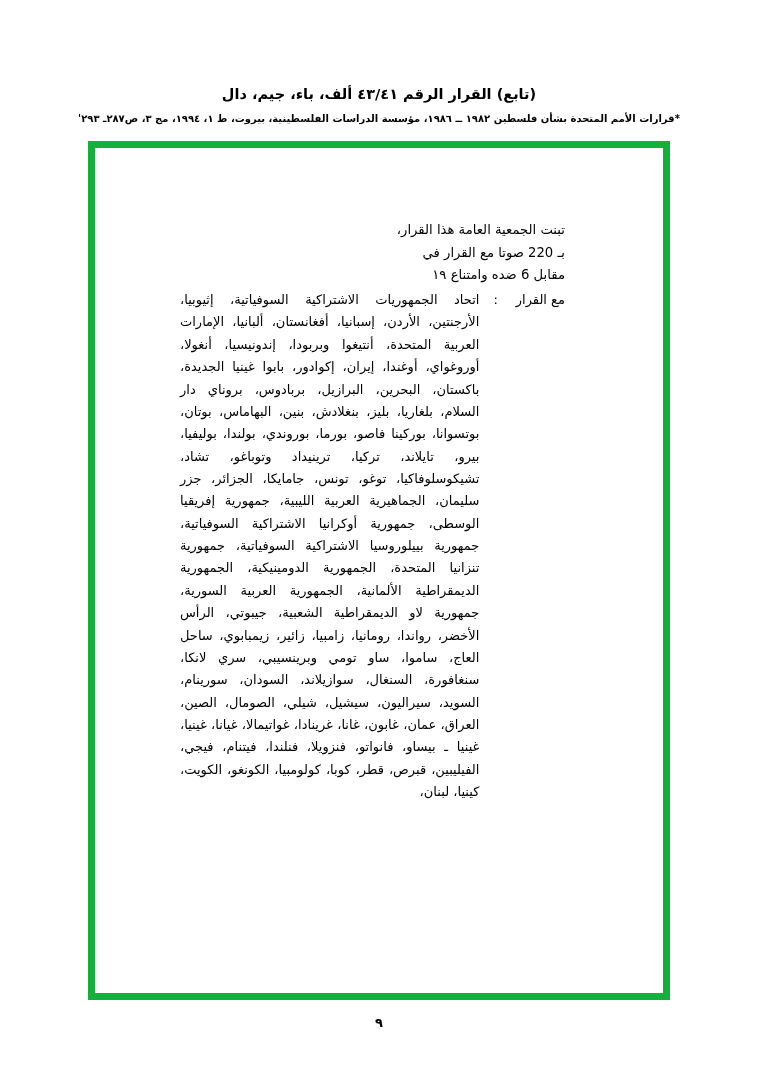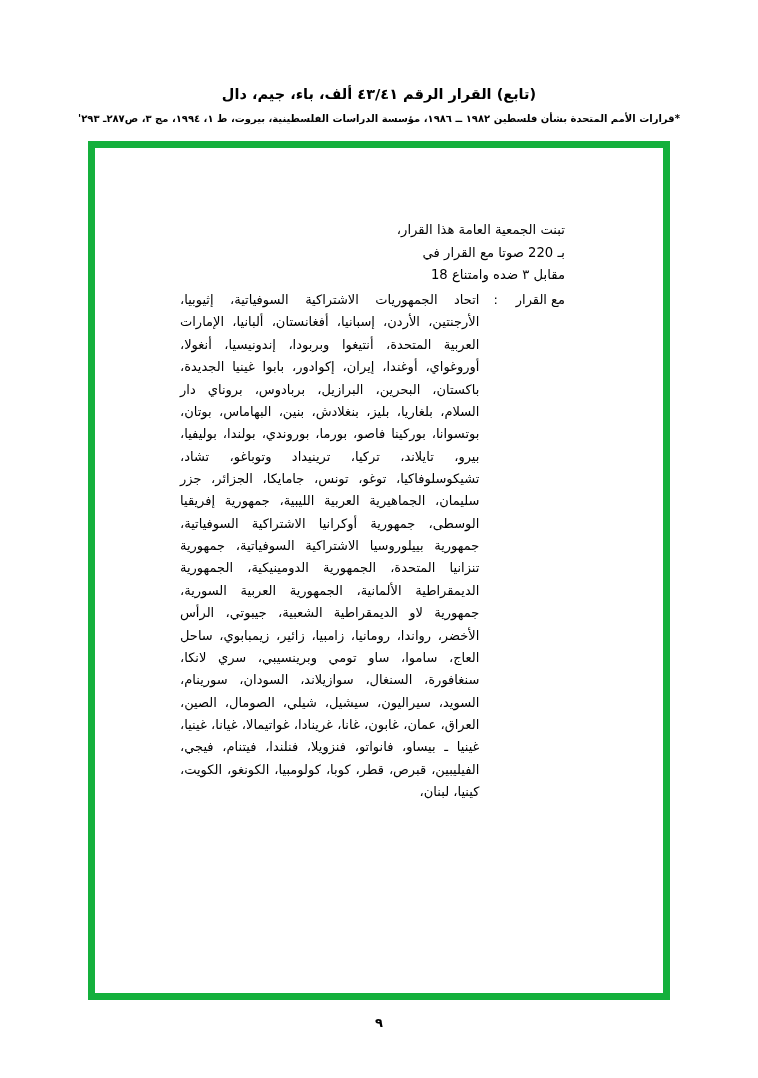--- a/index.html
+++ b/index.html
@@ -121,21 +121,21 @@
   </div>
 
   <div class="frame">
     <div class="frame-inner"></div>
   </div>
 
   <div class="body-text">
     <div class="intro-lines">
       <div>تبنت الجمعية العامة هذا القرار،</div>
       <div>بـ 220 صوتا مع القرار في</div>
-      <div>مقابل ٣ ضده وامتناع 18</div>
+      <div>مقابل 6 ضده وامتناع ١٩</div>
     </div>
 
     <div class="list-block">
       <div class="list-label">
         <span>مع القرار</span><span class="colon">:</span>
       </div>
       <div class="list-body">اتحاد الجمهوريات الاشتراكية السوفياتية، إثيوبيا، الأرجنتين، الأردن، إسبانيا، أفغانستان، ألبانيا، الإمارات العربية المتحدة، أنتيغوا وبربودا، إندونيسيا، أنغولا، أوروغواي، أوغندا، إيران، إكوادور، بابوا غينيا الجديدة، باكستان، البحرين، البرازيل، بربادوس، بروناي دار السلام، بلغاريا، بليز، بنغلادش، بنين، البهاماس، بوتان، بوتسوانا، بوركينا فاصو، بورما، بوروندي، بولندا، بوليفيا، بيرو، تايلاند، تركيا، ترينيداد وتوباغو، تشاد، تشيكوسلوفاكيا، توغو، تونس، جامايكا، الجزائر، جزر سليمان، الجماهيرية العربية الليبية، جمهورية إفريقيا الوسطى، جمهورية أوكرانيا الاشتراكية السوفياتية، جمهورية بييلوروسيا الاشتراكية السوفياتية، جمهورية تنزانيا المتحدة، الجمهورية الدومينيكية، الجمهورية الديمقراطية الألمانية، الجمهورية العربية السورية، جمهورية لاو الديمقراطية الشعبية، جيبوتي، الرأس الأخضر، رواندا، رومانيا، زامبيا، زائير، زيمبابوي، ساحل العاج، ساموا، ساو تومي وبرينسيبي، سري لانكا، سنغافورة، السنغال، سوازيلاند، السودان، سورينام، السويد، سيراليون، سيشيل، شيلي، الصومال، الصين، العراق، عمان، غابون، غانا، غرينادا، غواتيمالا، غيانا، غينيا، غينيا ـ بيساو، فانواتو، فنزويلا، فنلندا، فيتنام، فيجي، الفيليبين، قبرص، قطر، كوبا، كولومبيا، الكونغو، الكويت، كينيا، لبنان،</div>
     </div>
   </div>
 

